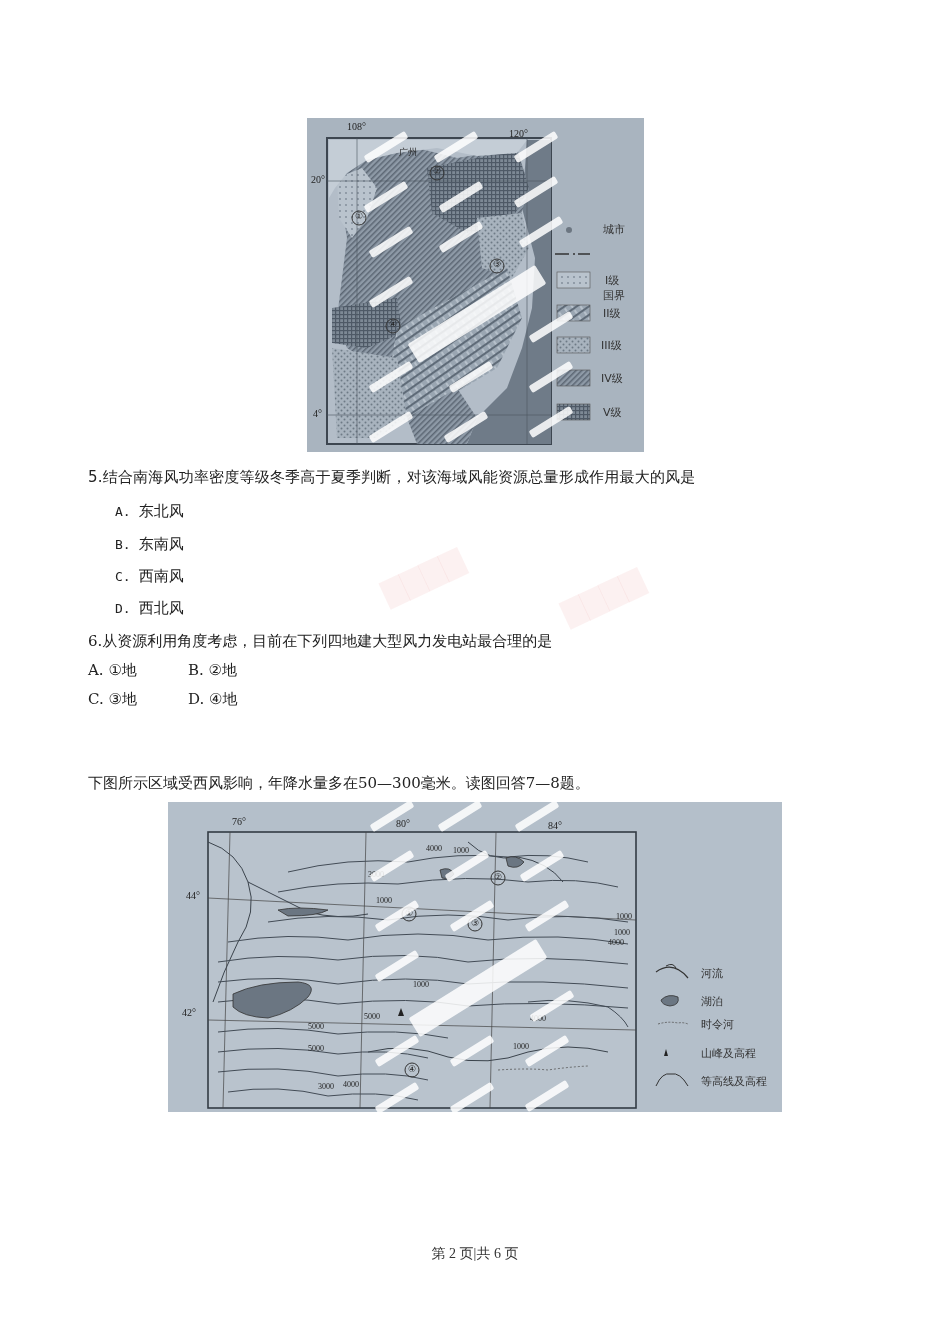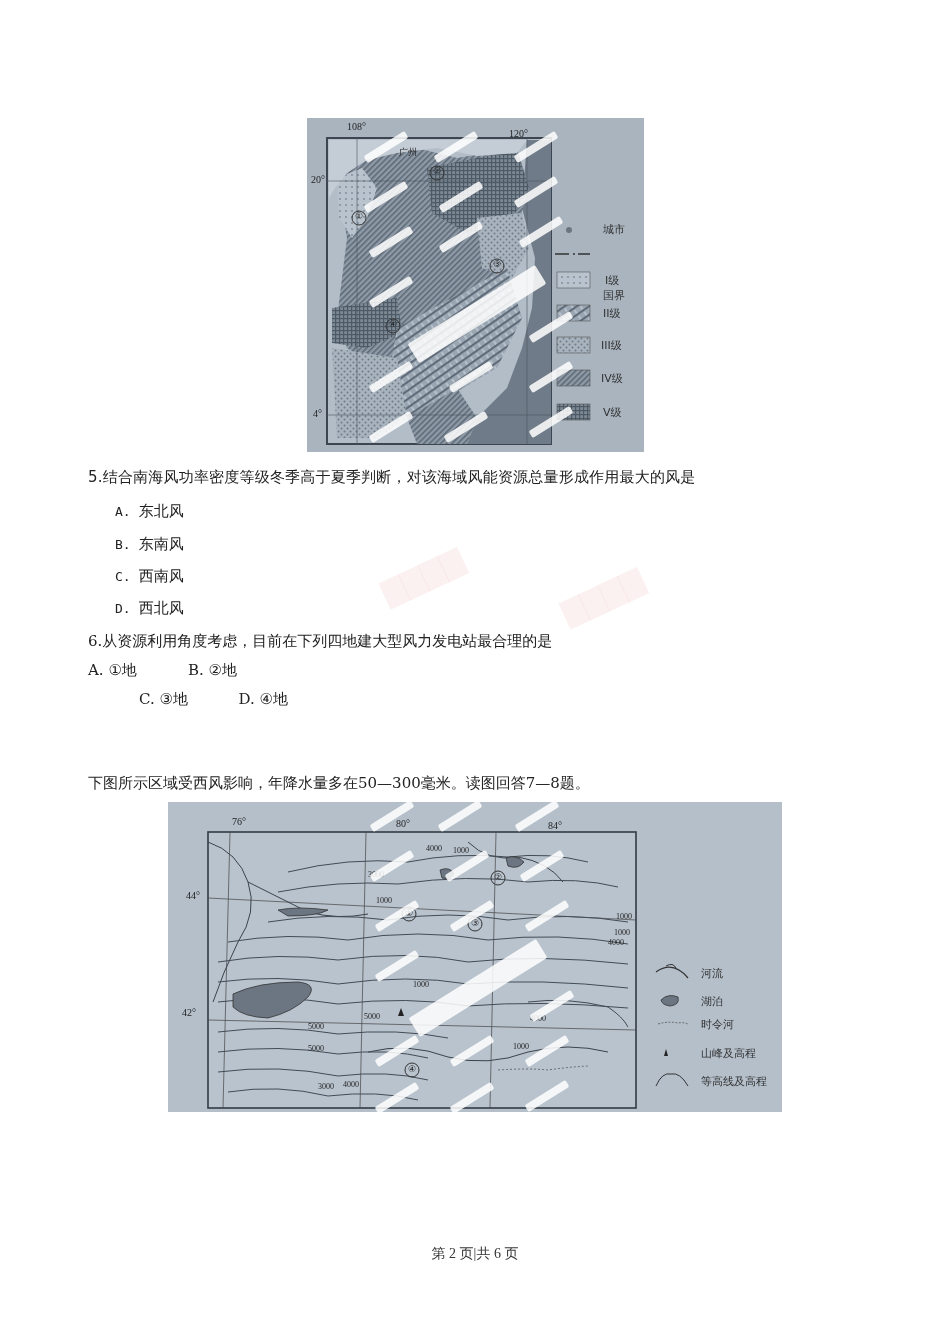--- a/index.html
+++ b/index.html
@@ -143,21 +143,21 @@
   <span class="lbl">C.</span><span>西南风</span>
 </div>
 <div class="abs opt" style="left:115px;top:599px;">
   <span class="lbl">D.</span><span>西北风</span>
 </div>
 
 <div class="abs q6">6.从资源利用角度考虑，目前在下列四地建大型风力发电站最合理的是</div>
 <div class="abs row6" style="left:88px;top:661px;">
   <span class="pair"><span>A.</span> <span>①地</span></span><span class="pair"><span>B.</span> <span>②地</span></span>
 </div>
-<div class="abs row6" style="left:88px;top:690px;text-align:right;">
+<div class="abs row6" style="left:88px;top:690px;">
   <span class="pair"><span>C.</span> <span>③地</span></span><span class="pair"><span>D.</span> <span>④地</span></span>
 </div>
 
 <div class="abs intro">下图所示区域受西风影响，年降水量多在50—300毫米。读图回答7—8题。</div>
 
 <div class="abs map2">
   <svg width="614" height="310" viewBox="0 0 614 310">
     <rect x="40" y="30" width="428" height="276" fill="#b9c3cd" stroke="#333b44" stroke-width="1.6"></rect>
 
     <line x1="62" y1="30" x2="55" y2="306" stroke="#444" stroke-width="0.7"></line>

